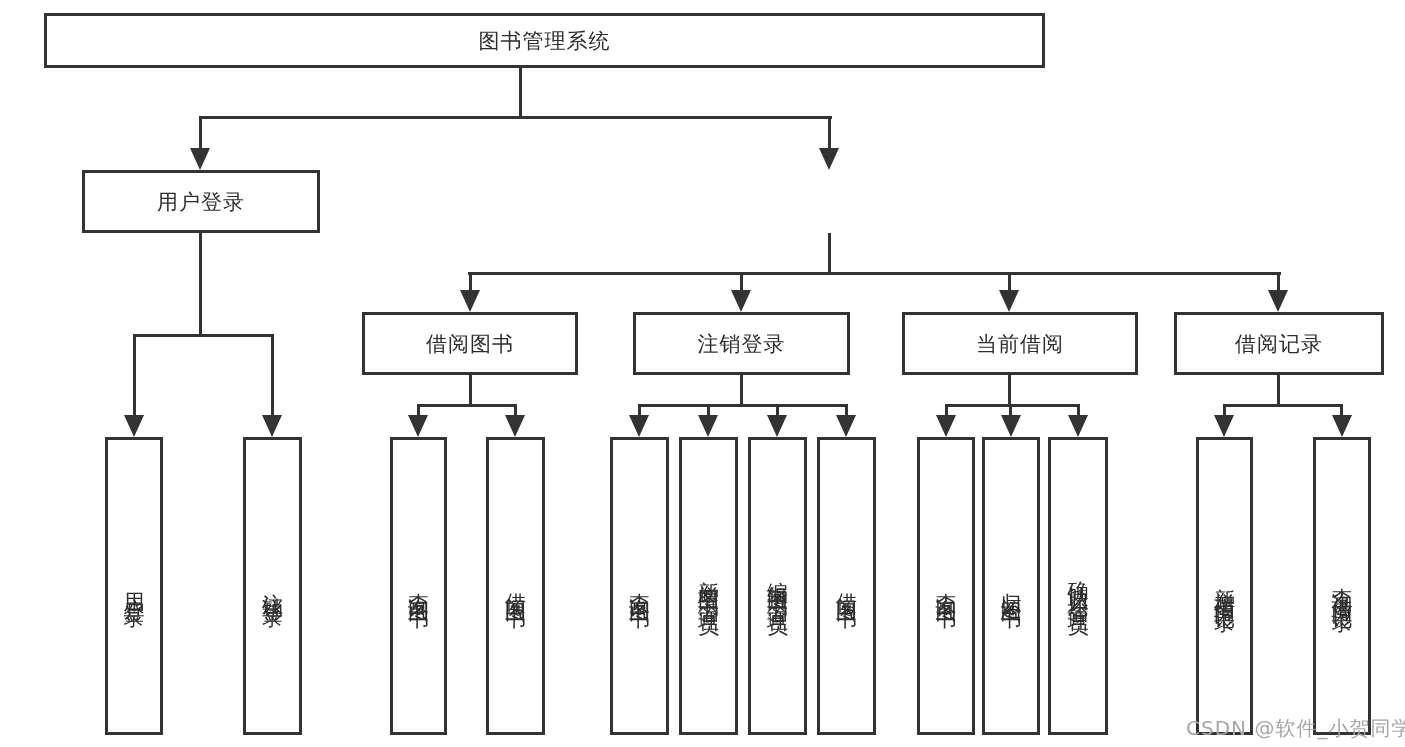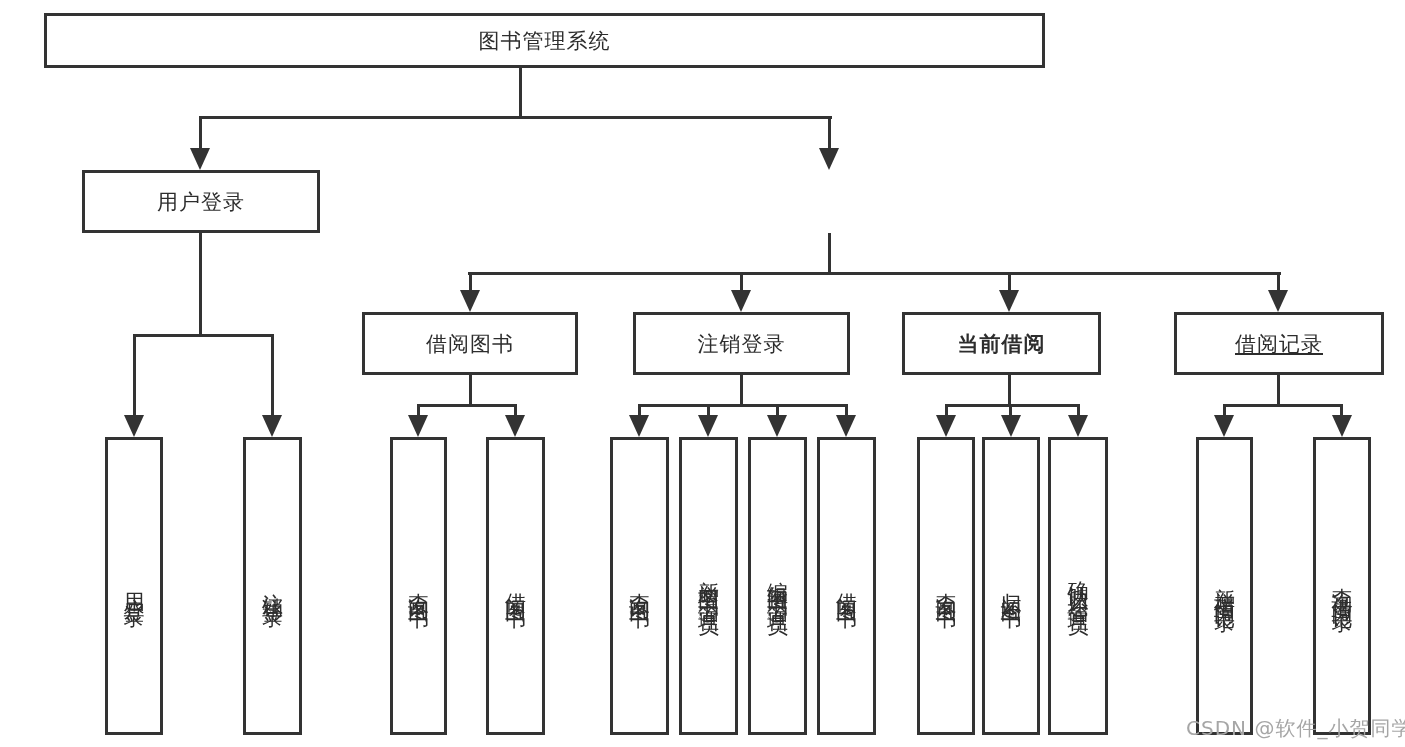--- a/index.html
+++ b/index.html
@@ -49,25 +49,25 @@
 
 
   <div class="hbox" style="left:362px;top:312px;width:216px;height:63px;">
     <span>借阅图书</span>
   </div>
 
   <div class="hbox" style="left:633px;top:312px;width:217px;height:63px;">
     <span>注销登录</span>
   </div>
 
-  <div class="hbox" style="left:902px;top:312px;width:199px;height:63px;font-weight:bold;">
+  <div class="hbox" style="left:902px;top:312px;width:236px;height:63px;">
     <span>当前借阅</span>
   </div>
 
-  <div class="hbox" style="left:1174px;top:312px;width:210px;height:63px;text-decoration:underline;">
+  <div class="hbox" style="left:1174px;top:312px;width:210px;height:63px;">
     <span>借阅记录</span>
   </div>
 
   <div class="vbox" style="left:105px;top:437px;width:58px;height:298px;">
     <span class="vtext">用户登录</span>
   </div>
 
   <div class="vbox" style="left:243px;top:437px;width:59px;height:298px;">
     <span class="vtext">注销登录</span>
   </div>

